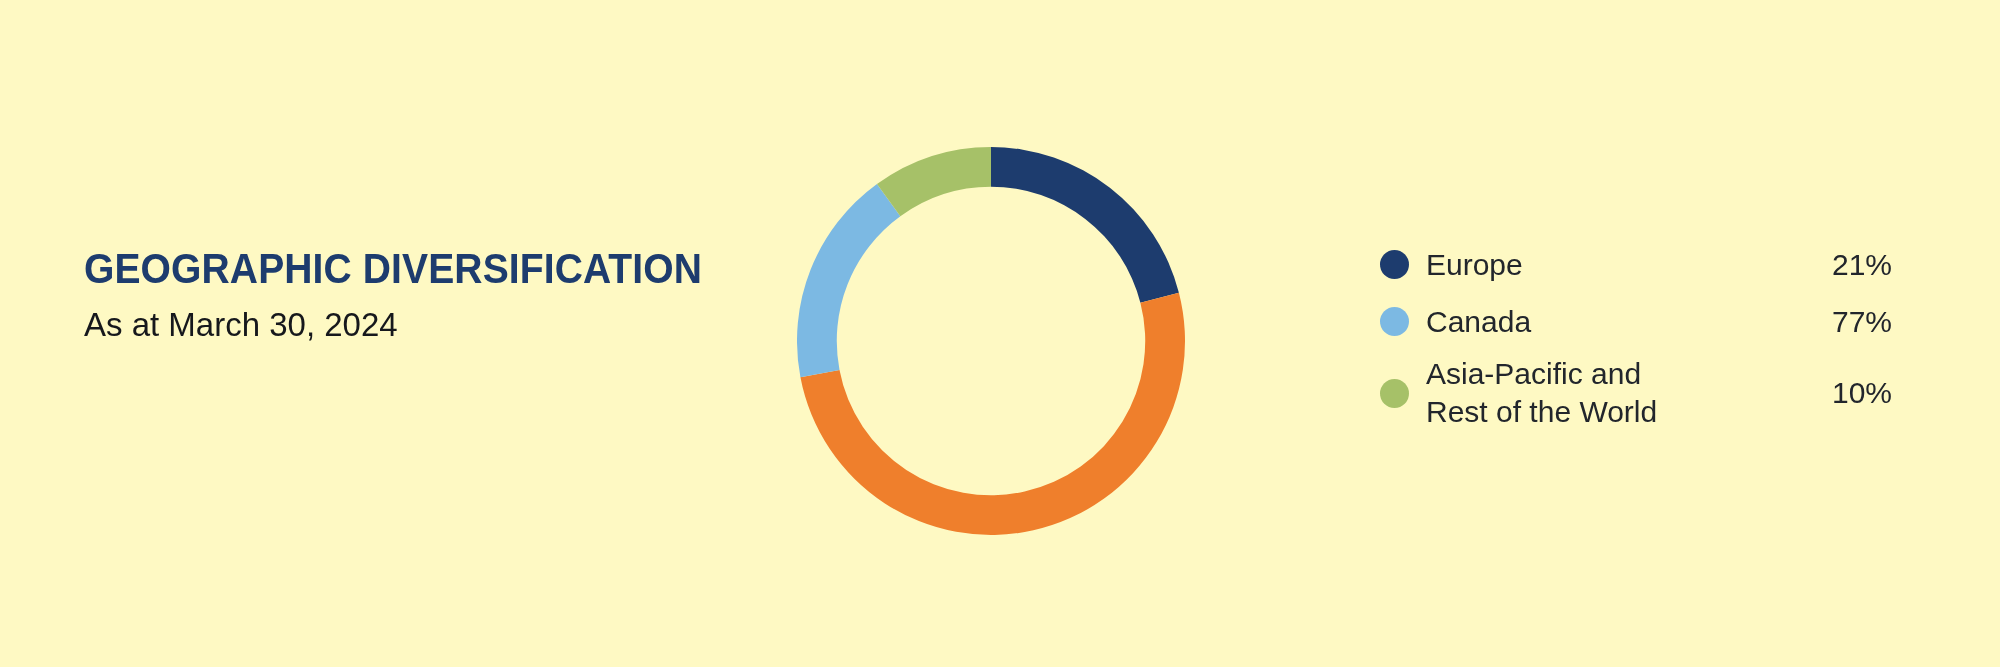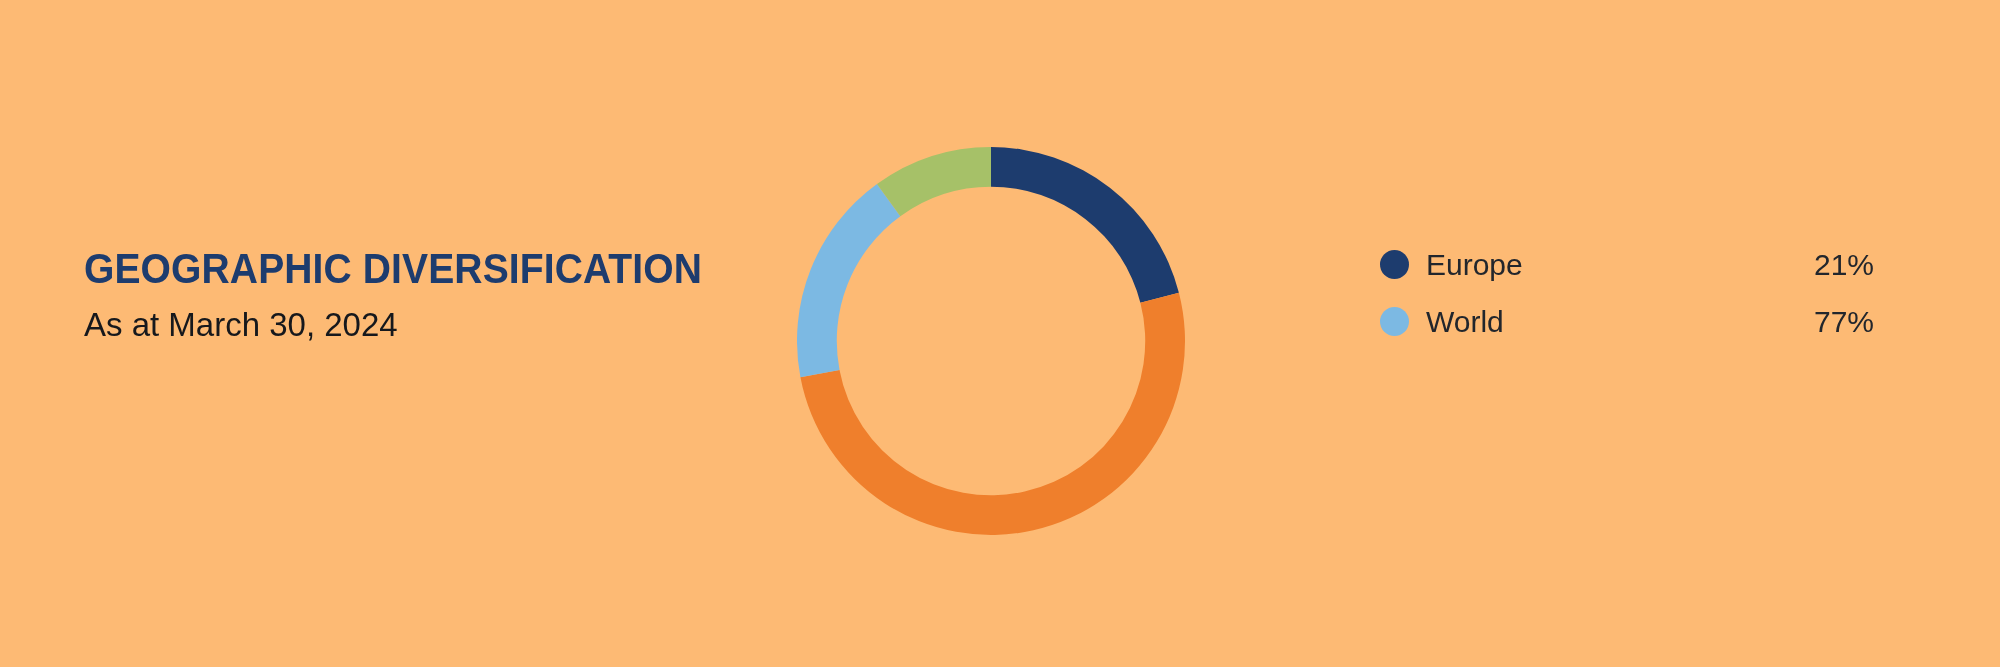--- a/index.html
+++ b/index.html
@@ -93,28 +93,28 @@
     flex: 1 1 auto;
     font-size: 30px;
     color: #22262c;
     line-height: 1.26;
     white-space: pre-line;
   }
   .legend-value {
     flex: 0 0 auto;
     font-size: 30px;
     color: #22262c;
-    text-align: left;
+    text-align: right;
     width: 78px;
   }
 </style>
 </head>
 <body>
 
-<div id="infographic" style="background: #fdba74;">
+<div id="infographic" style="background: #fef9c3;">
 
   <div class="title-block">
     <div class="chart-title" style="color: rgb(29, 60, 110);">GEOGRAPHIC DIVERSIFICATION</div>
     <div class="chart-subtitle" style="color: rgb(22, 24, 28);">As at March 30, 2024</div>
   </div>
 
   <div class="donut-wrap">
     <svg class="donut-svg" viewBox="0 0 388 388">
       <g id="donut-segments" transform="translate(194,194)">
           <path d="M 0.000 -194.000 A 194 194 0 0 1 187.905 -48.246 L 149.385 -38.355 A 154.23000000000002 154.23000000000002 0 0 0 0.000 -154.230 Z" fill="#1d3c6e"></path>
@@ -129,20 +129,26 @@
 
     <div class="legend-row row-0">
       <span class="legend-swatch" style="background: rgb(29, 60, 110);"></span>
       <span class="legend-label">Europe</span>
       <span class="legend-value">21%</span>
     </div>
 
 
     <div class="legend-row row-2">
       <span class="legend-swatch" style="background: rgb(124, 185, 227);"></span>
-      <span class="legend-label">World</span>
+      <span class="legend-label">Canada</span>
       <span class="legend-value">77%</span>
     </div>
 
+    <div class="legend-row row-3">
+      <span class="legend-swatch" style="background: rgb(166, 193, 104);"></span>
+      <span class="legend-label">Asia-Pacific and
+Rest of the World</span>
+      <span class="legend-value">10%</span>
+    </div>
 
   </div>
 
 </div>
 
 </body></html>

